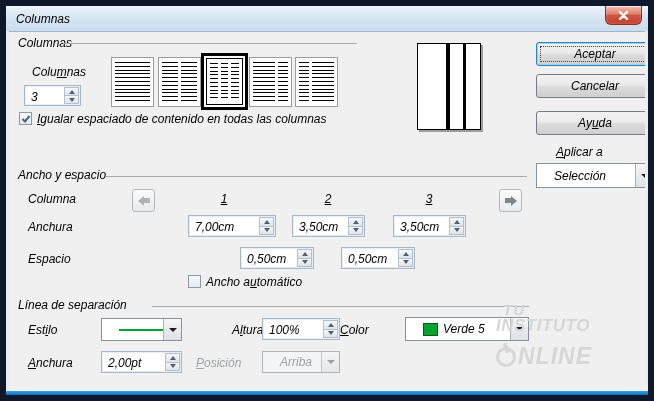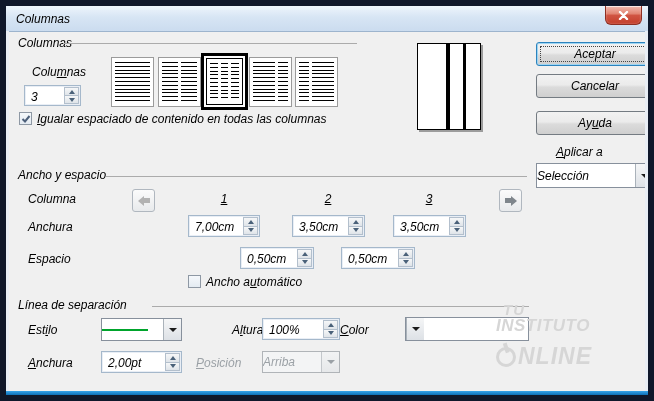--- a/index.html
+++ b/index.html
@@ -55,21 +55,21 @@
     border-radius:3px;background:linear-gradient(#fbfbfb,#e8eaec);display:flex;align-items:center;justify-content:center;}
   .arr{display:flex;align-items:center;}
   .arr .bar{width:6px;height:5px;background:currentColor;}
   .arr .tipL{width:0;height:0;border-top:5px solid transparent;border-bottom:5px solid transparent;border-right:6px solid currentColor;}
   .arr .tipR{width:0;height:0;border-top:5px solid transparent;border-bottom:5px solid transparent;border-left:6px solid currentColor;}
   .glyph-dis{color:#b2b2b2;}
   .glyph-en{color:#7f868c;}
   .colnum{position:absolute;width:40px;text-align:center;text-decoration:underline;}
   
   .combo{position:absolute;display:flex;box-sizing:border-box;background:#fff;border:1px solid #87909c;align-items:stretch;}
-  .combo .cval{flex:1;display:flex;align-items:center;padding-left:0;overflow:hidden;white-space:nowrap;}
+  .combo .cval{flex:1;display:flex;align-items:center;padding-left:17px;overflow:hidden;white-space:nowrap;}
   .dbtn{width:17px;background:linear-gradient(#f5f6f7,#dde1e6);border-left:1px solid #aab2ba;
     display:flex;align-items:center;justify-content:center;}
   .combo.dis{background:#f3f4f5;border-color:#b0b4b8;color:#9ba1a6;}
   .combo.dis .dbtn{background:linear-gradient(#f2f3f4,#e6e8ea);border-left-color:#c3c7cb;}
   .lineprev{width:46px;height:2px;}
   .swatch{width:15px;height:13px;box-sizing:border-box;border:1px solid #005a18;margin-right:5px;}
   
   .btn7{position:absolute;left:530px;width:118px;height:24px;box-sizing:border-box;
     border:1px solid #747b82;border-radius:3px;text-align:center;
     background:linear-gradient(#f2f2f2,#ebebeb 45%,#dbdbdb 55%,#cfcfcf);
@@ -163,21 +163,21 @@
   <div class="colnum" style="left:302px;top:186px;">2</div>
   <div class="colnum" style="left:403px;top:186px;">3</div>
   <div class="nav-btn" style="left:493px;top:183px;">
     <span class="arr glyph-en">
         <i class="bar"></i>
         <i class="tipR"></i>
       </span>
   </div>
 
   <div class="lbl" style="left:22px;top:214px;">Anchura</div>
-  <div class="spin" style="left:182px;top:209px;width:72px;height:22px;">
+  <div class="spin" style="left:182px;top:209px;width:88px;height:22px;">
     <div class="val">7,00cm</div>
     <div class="btns">
         <div class="sbtn">
           <i class="tri up"></i>
         </div>
         <div class="sbtn">
           <i class="tri down"></i>
         </div>
       </div>
   </div>
@@ -273,20 +273,24 @@
   <div class="lbl dis" style="left:190px;top:350px;"><u>P</u>osición</div>
   <div class="combo dis" style="left:256px;top:345px;width:78px;height:22px;">
     <div class="cval">Arriba</div>
     <div class="dbtn">
         <i class="tri gray"></i>
       </div>
   </div>
 
   <div class="lbl" style="left:334px;top:317px;"><u>C</u>olor</div>
   <div class="combo" style="left:399px;top:311px;width:124px;height:24px;">
+    <div class="cval">
+      <span class="swatch" style="background-color: rgb(0, 164, 44);"></span>
+      <span>Verde 5</span>
+    </div>
     <div class="dbtn">
         <i class="tri black"></i>
       </div>
   </div>
 
   <div class="btn7" style="top:68px;">Cancelar</div>
   <div class="btn7 default" style="top:36px;">Aceptar</div>
   <div class="btn7" style="top:105px;">Ay<u>u</u>da</div>
 
   <div class="lbl" style="left:530px;top:139px;margin-left:20px;"><u>A</u>plicar a</div>

